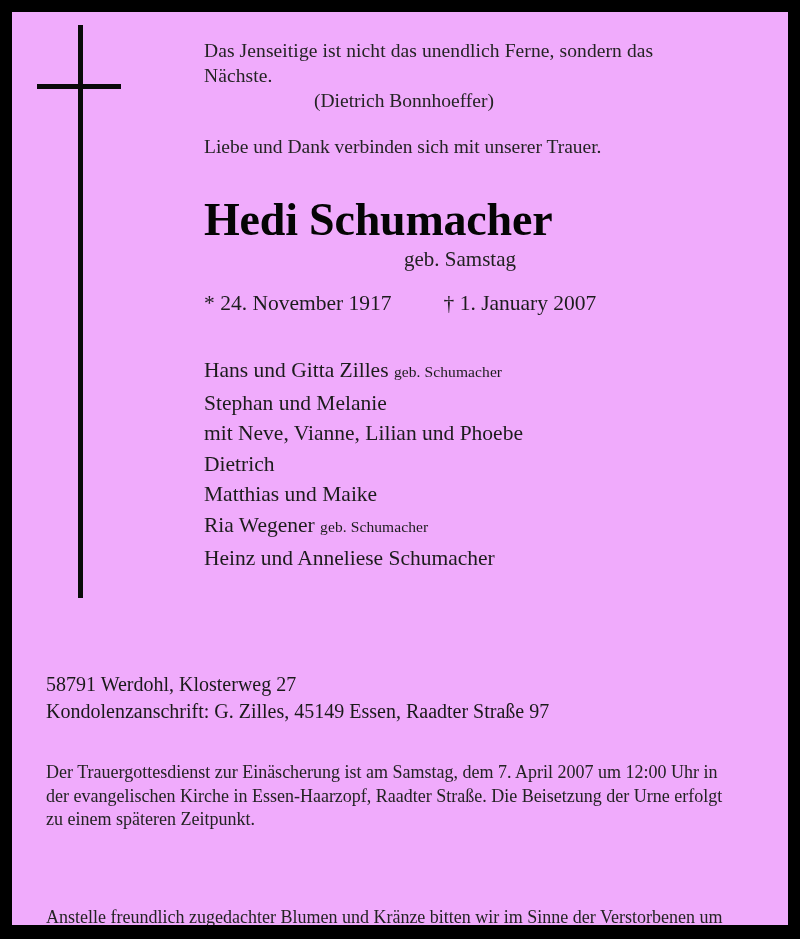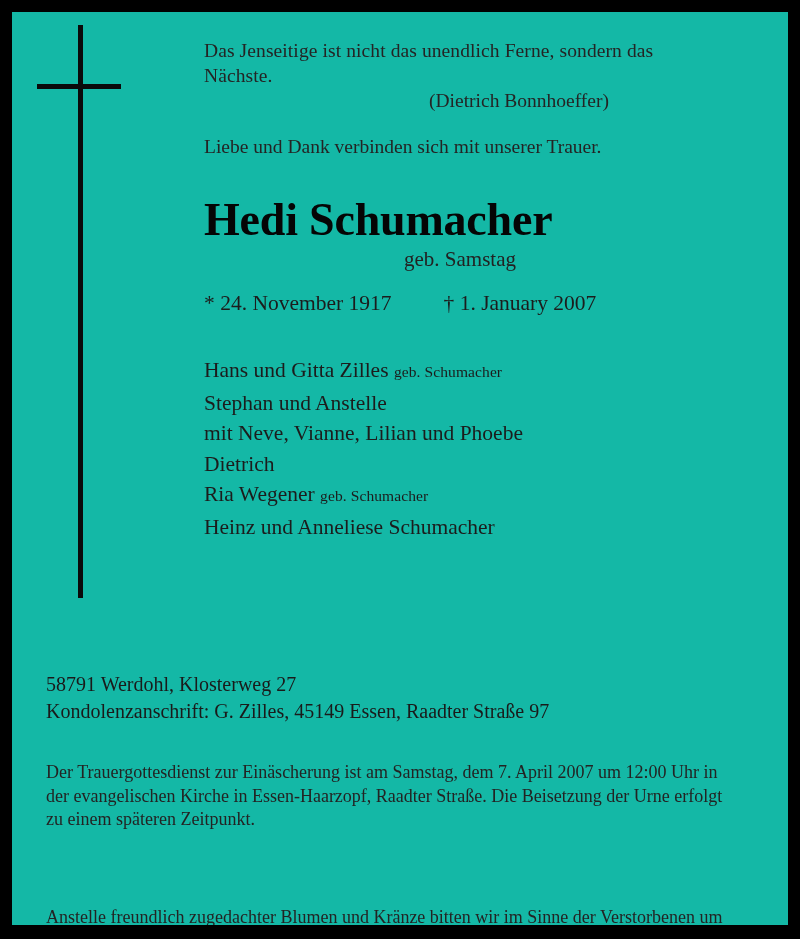--- a/index.html
+++ b/index.html
@@ -23,21 +23,21 @@
     box-sizing: border-box;
   }
 
   
   .notice-card {
     position: absolute;
     left: 12px;
     top: 12px;
     width: 776px;
     height: 913px;
-    background: #14b8a6;
+    background: #f0abfc;
     box-sizing: border-box;
     overflow: hidden;
   }
 
   
   .cross {
     position: absolute;
     left: 0;
     top: 0;
     width: 140px;
@@ -77,21 +77,20 @@
   .quote-text {
     font-size: 19.5px;
     line-height: 25px;
     color: #242424;
     letter-spacing: 0.1px;
   }
   .quote-attrib {
     font-size: 19.5px;
     line-height: 25px;
     color: #242424;
-    text-align: center;
     padding-left: 110px;
   }
 
   .lead-line {
     font-size: 19.5px;
     line-height: 25px;
     color: #242424;
   }
 
   .deceased-name {
@@ -180,23 +179,24 @@
 
     <div class="indent-block" style="top:278px;">
       <div class="dates-line">
         <span>* 24. November 1917</span><span class="dates-gap"></span><span>† 1. January 2007</span>
       </div>
     </div>
 
     <div class="indent-block" style="top:343px;">
       <div class="family-list">
         <div class="row"><span>Hans und Gitta Zilles</span> <span class="nee-small">geb. Schumacher</span></div>
-        <div class="row"><span>Stephan und Anstelle</span></div>
+        <div class="row"><span>Stephan und Melanie</span></div>
         <div class="row"><span>mit Neve, Vianne, Lilian und Phoebe</span></div>
         <div class="row"><span>Dietrich</span></div>
+        <div class="row"><span>Matthias und Maike</span></div>
         <div class="row"><span>Ria Wegener</span> <span class="nee-small">geb. Schumacher</span></div>
         <div class="row"><span>Heinz und Anneliese Schumacher</span></div>
       </div>
     </div>
 
     <div class="full-block" style="top:619px;">
       <div class="address-block">
         <div class="row">58791 Werdohl, Klosterweg 27</div>
         <div class="row">Kondolenzanschrift: G. Zilles, 45149 Essen, Raadter Straße 97</div>
       </div>

